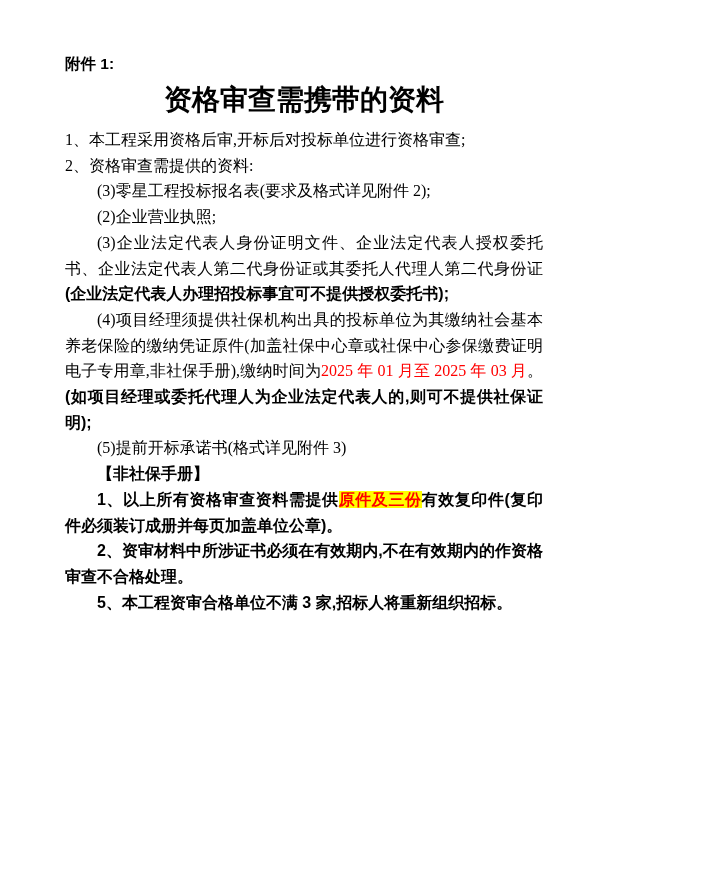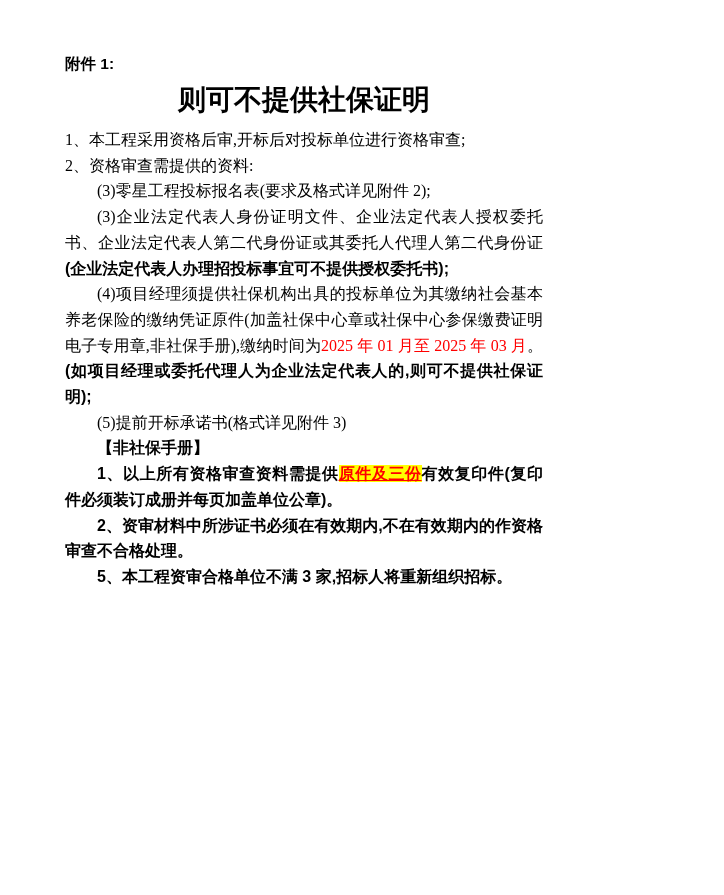--- a/index.html
+++ b/index.html
@@ -50,36 +50,36 @@
   }
   .indent { text-indent: 2em; }
   .bold {
     font-weight: bold;
     font-family: "Liberation Sans", "DejaVu Sans", sans-serif;
   }
   .red { color: var(--red-text); }
   .hl {
     background: var(--highlight-bg);
     color: var(--red-text);
-    text-decoration: underline;
   }
 </style>
 </head>
 <body>
 
 <div class="page">
 
   <p class="att">附件 1:</p>
 
-  <h1 class="title">则可不提供社保证明</h1>
+  <h1 class="title">资格审查需携带的资料</h1>
 
   <p class="para">1、本工程采用资格后审,开标后对投标单位进行资格审查;</p>
   <p class="para">2、资格审查需提供的资料:</p>
 
   <p class="para indent">(3)零星工程投标报名表(要求及格式详见附件 2);</p>
+  <p class="para indent">(2)企业营业执照;</p>
 
   <p class="para indent"><span>(3)企业法定代表人身份证明文件、企业法定代表人授权委托书、企业法定代表人第二代身份证或其委托人代理人第二代身份证</span><span class="bold">(企业法定代表人办理招投标事宜可不提供授权委托书);</span></p>
 
   <p class="para indent"><span>(4)项目经理须提供社保机构出具的投标单位为其缴纳社会基本养老保险的缴纳凭证原件(加盖社保中心章或社保中心参保缴费证明电子专用章,非社保手册),缴纳时间为</span><span class="red">2025 年 01 月至 2025 年 03 月</span><span>。</span><span class="bold">(如项目经理或委托代理人为企业法定代表人的,则可不提供社保证明);</span></p>
 
   <p class="para indent">(5)提前开标承诺书(格式详见附件 3)</p>
 
   <p class="para indent bold">【非社保手册】</p>
 
   <p class="para indent bold"><span>1、以上所有资格审查资料需提供</span><span class="hl">原件及三份</span><span>有效复印件(复印件必须装订成册并每页加盖单位公章)。</span></p>

